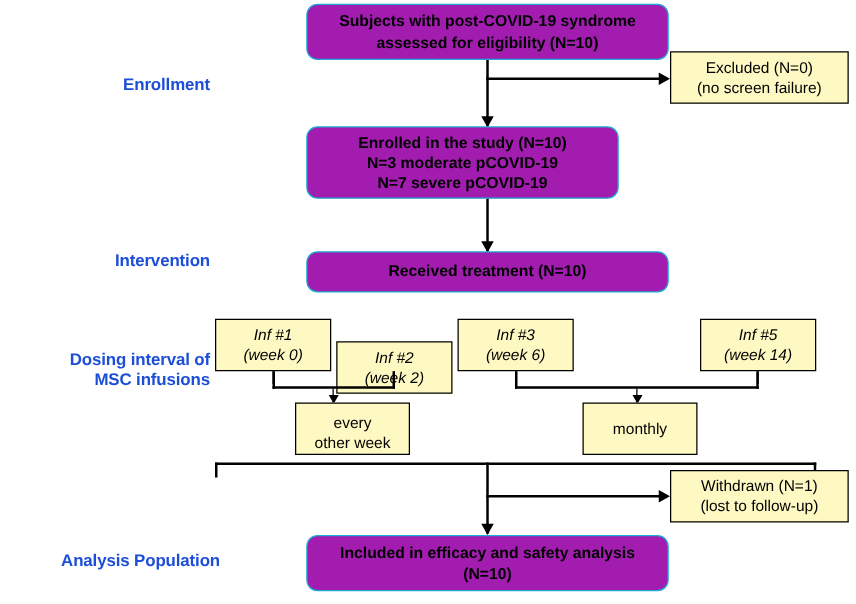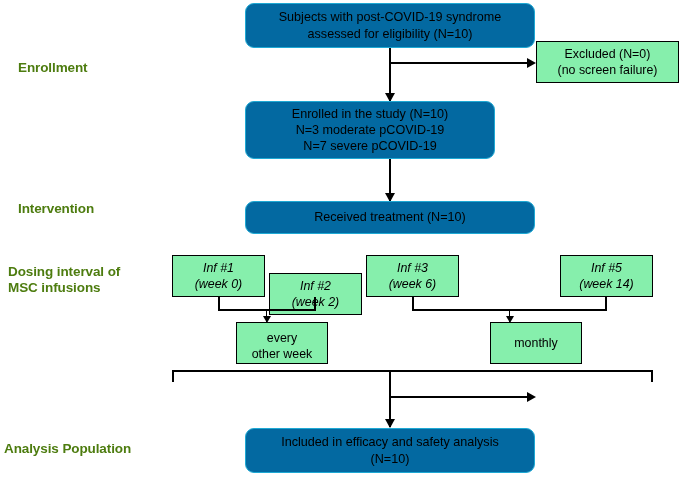--- a/index.html
+++ b/index.html
@@ -13,45 +13,46 @@
     height: 483px;
     background: #ffffff;
     font-family: "Liberation Sans", sans-serif;
     overflow: hidden;
   }
   
   .stage-label {
     position: absolute;
     font-weight: bold;
     font-size: 13.5px;
-    color: #4d7c0f;
-    text-align: left;
+    color: #1d4ed8;
+    text-align: right;
     line-height: 1.15;
     letter-spacing: -0.1px;
   }
   
   .blue-box {
     position: absolute;
-    background: #0369a1;
+    background: #a21caf;
     border: 1.6px solid #1EA9D4;
     border-radius: 9px;
     box-sizing: border-box;
     display: flex;
     align-items: center;
     justify-content: center;
     text-align: center;
     font-size: 12.6px;
     color: #000000;
     line-height: 1.28;
     padding: 2px 6px;
+    font-weight: bold;
   }
   
   .white-box {
     position: absolute;
-    background: #86efac;
+    background: #fef9c3;
     border: 1.9px solid #000000;
     box-sizing: border-box;
     display: flex;
     align-items: center;
     justify-content: center;
     text-align: center;
     font-size: 12.4px;
     color: #000000;
     line-height: 1.3;
     padding: 1px 3px;
@@ -115,21 +116,21 @@
 </style>
 </head>
 <body>
 
 <div id="canvas">
 
   <div class="stage-label" style="left:18px; top:60px; width:150px;">Enrollment</div>
 
   <div class="stage-label" style="left:18px; top:201px; width:150px;">Intervention</div>
 
-  <div class="stage-label" style="left:8px; top:264px; width:160px;">
+  <div class="stage-label" style="left:8px; top:280px; width:160px;">
     <div>Dosing interval of</div>
     <div>MSC infusions</div>
   </div>
 
   <div class="stage-label" style="left:4px; top:441px; width:172px;">Analysis Population</div>
 
   <div class="blue-box" style="left:245px; top:3px; width:290px; height:45px;">
     <div>
       <div>Subjects with post-COVID-19 syndrome</div>
       <div>assessed for eligibility  (N=10)</div>
@@ -201,32 +202,38 @@
       <div>other week</div>
     </div>
   </div>
 
   <div class="thin-v" style="left:412px; top:297px; height:10px;"></div>
   <div class="thin-v" style="left:606px; top:297px; height:10px;"></div>
   <div class="bracket-down" style="left:412px; top:297px; width:195px; height:14px;"></div>
   <div class="thin-v" style="left:509px; top:311px; height:12px;"></div>
   <div class="arrow-down-small" style="left:506px; top:316px;"></div>
 
-  <div class="white-box" style="left:490px; top:322px; width:92px; height:42px;">
+  <div class="white-box" style="left:466px; top:322px; width:92px; height:42px;">
     <div>monthly</div>
   </div>
 
   <div class="bracket" style="left:172px; top:370px; width:481px; height:12px;"></div>
 
   <div class="vline" style="left:389px; top:370px; height:57px;"></div>
   <div class="arrow-down" style="left:385px; top:419px;"></div>
 
   <div class="hline" style="left:389px; top:396px; width:143px;"></div>
   <div class="arrow-right" style="left:527px; top:392px;"></div>
 
+  <div class="white-box" style="left:536px; top:376px; width:143px; height:42px;">
+    <div>
+      <div>Withdrawn (N=1)</div>
+      <div>(lost to follow-up)</div>
+    </div>
+  </div>
 
   <div class="blue-box" style="left:245px; top:428px; width:290px; height:45px;">
     <div>
       <div>Included in efficacy and safety analysis</div>
       <div>(N=10)</div>
     </div>
   </div>
 
 </div>
 

